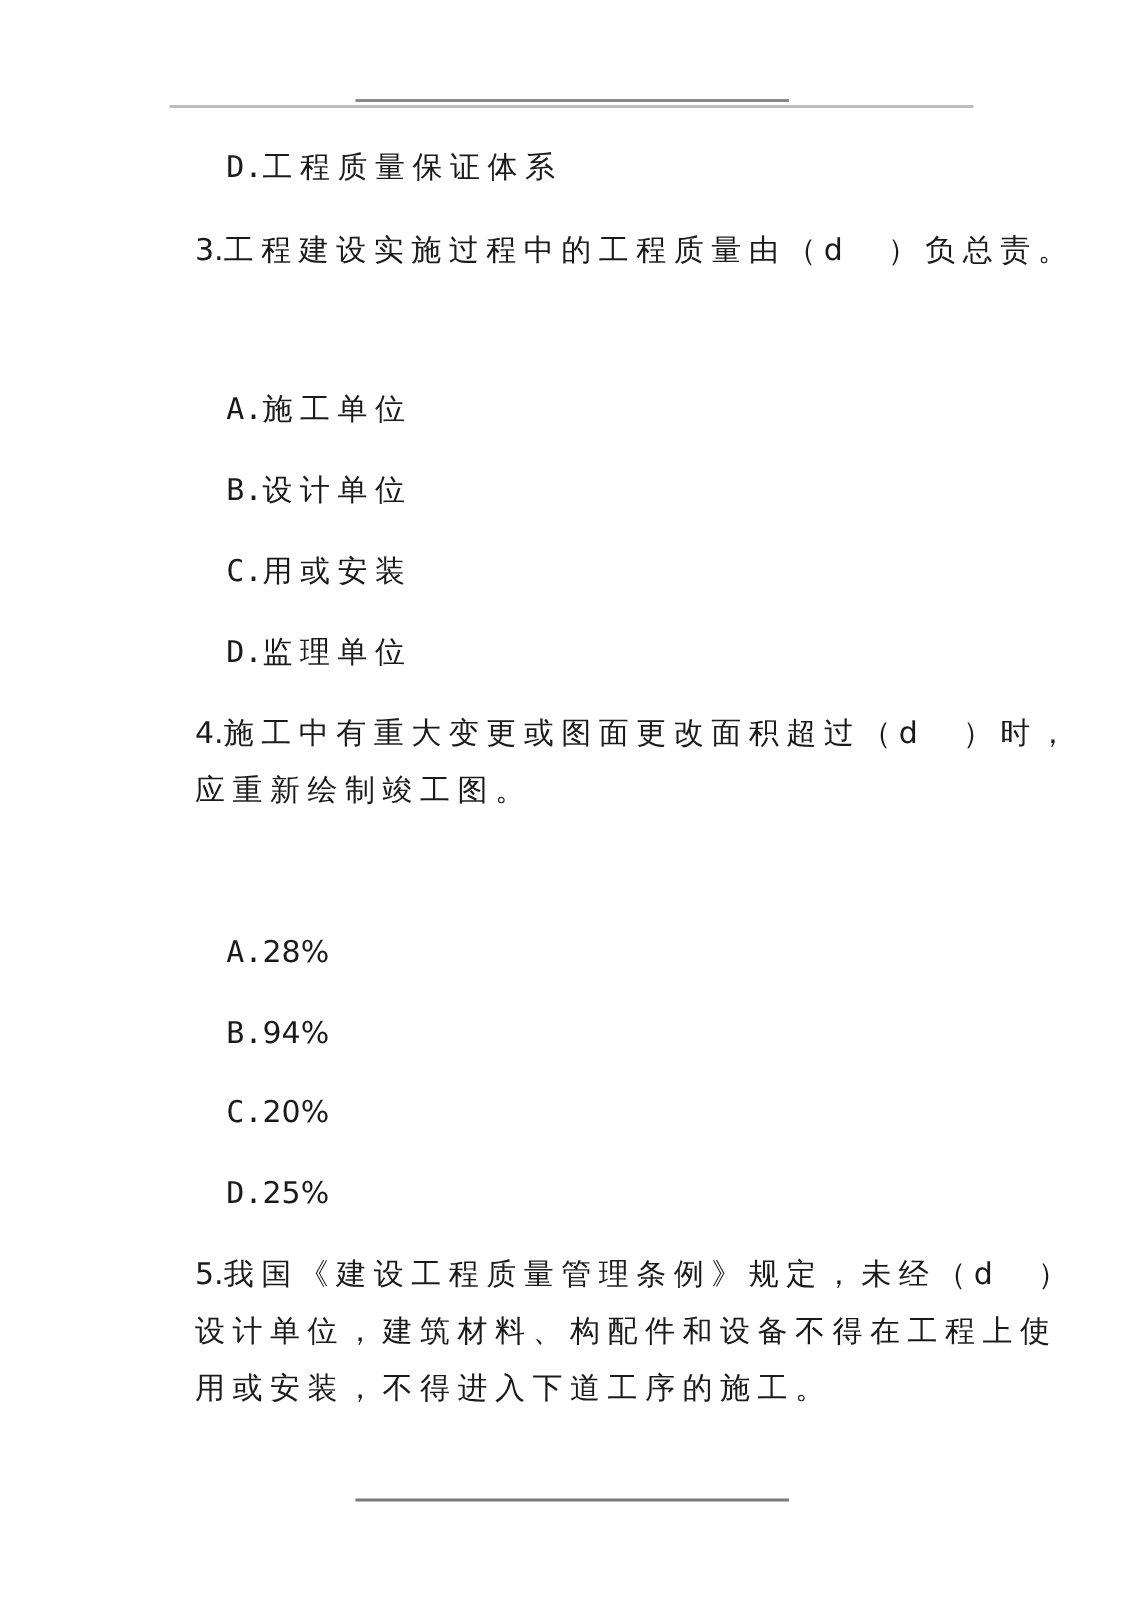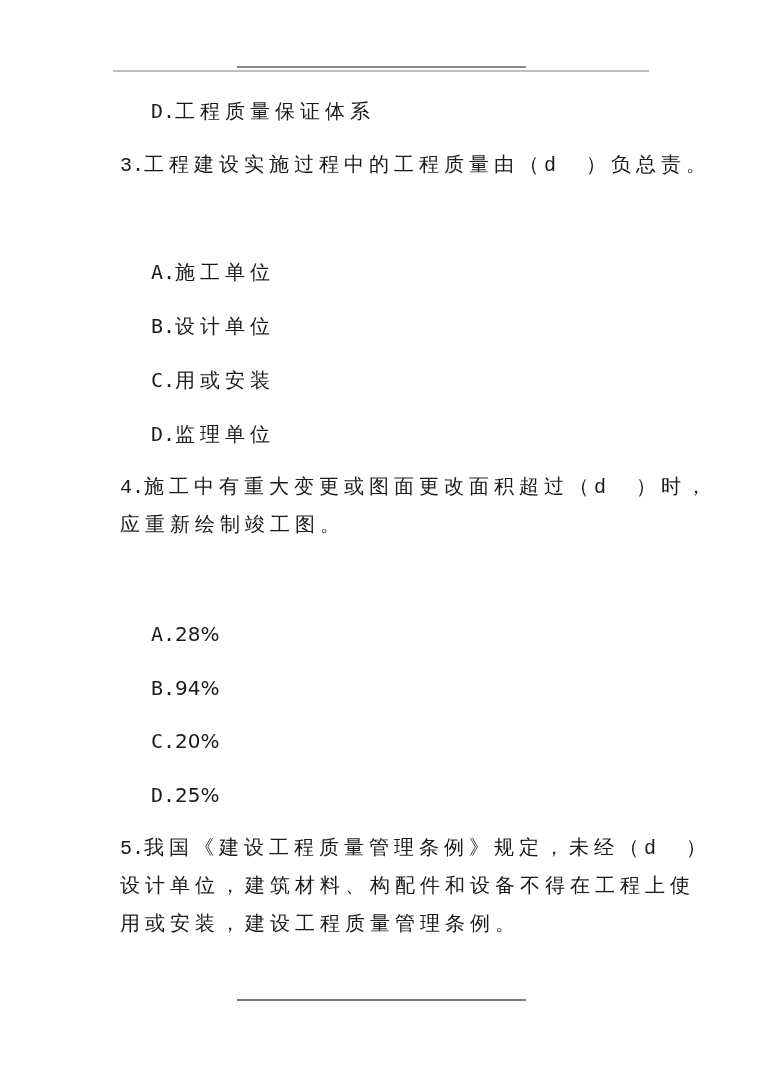--- a/index.html
+++ b/index.html
@@ -41,22 +41,21 @@
     height: 2px;
   }
   .line {
     position: absolute;
     font-size: 20px;
     line-height: 28px;
     letter-spacing: 5px;
     white-space: nowrap;
   }
   .q {
-    left: 120px;
-    font-family: Liberation Mono, monospace;
+    left: 130px;
   }
   .opt {
     left: 138px;
     text-align: right;
   }
   .opt .lbl {
     display: inline-block;
     width: 37px;
     letter-spacing: 0;
     font-family: "DejaVu Sans Mono", "Liberation Mono", monospace;
@@ -112,16 +111,16 @@
   <span class="lbl">D.</span><span style="letter-spacing:0">25%</span>
 </div>
 
 <div class="line q" style="top:835px">
   <span class="num">5.</span><span>我国《建设工程质量管理条例》规定，未经（d　）</span>
 </div>
 <div class="line q" style="top:873px">
   <span>设计单位，建筑材料、构配件和设备不得在工程上使</span>
 </div>
 <div class="line q" style="top:911px">
-  <span>用或安装，建设工程质量管理条例。</span>
+  <span>用或安装，不得进入下道工序的施工。</span>
 </div>
 
 <div class="rule rule-short-bottom"></div>
 
 </body></html>

